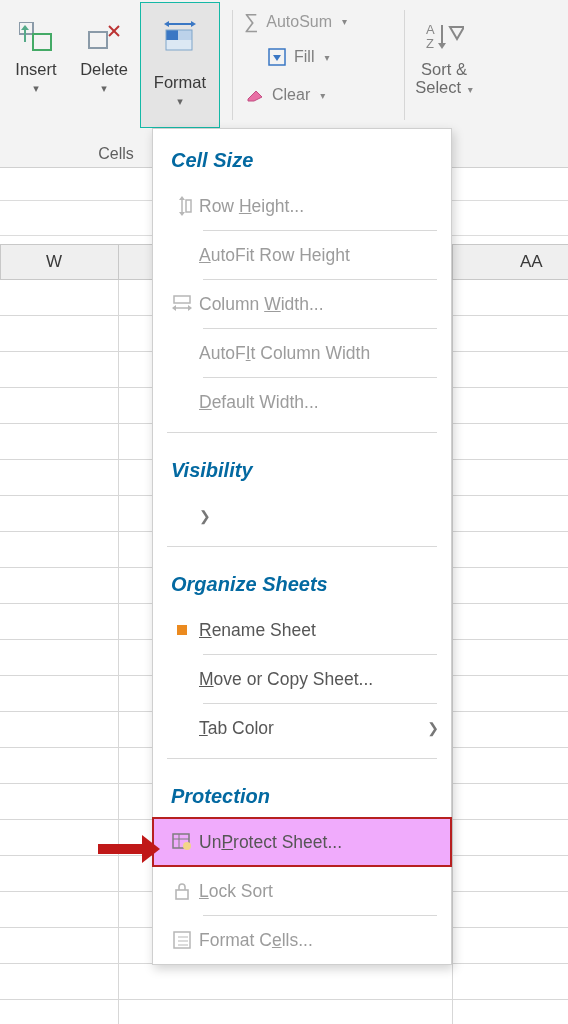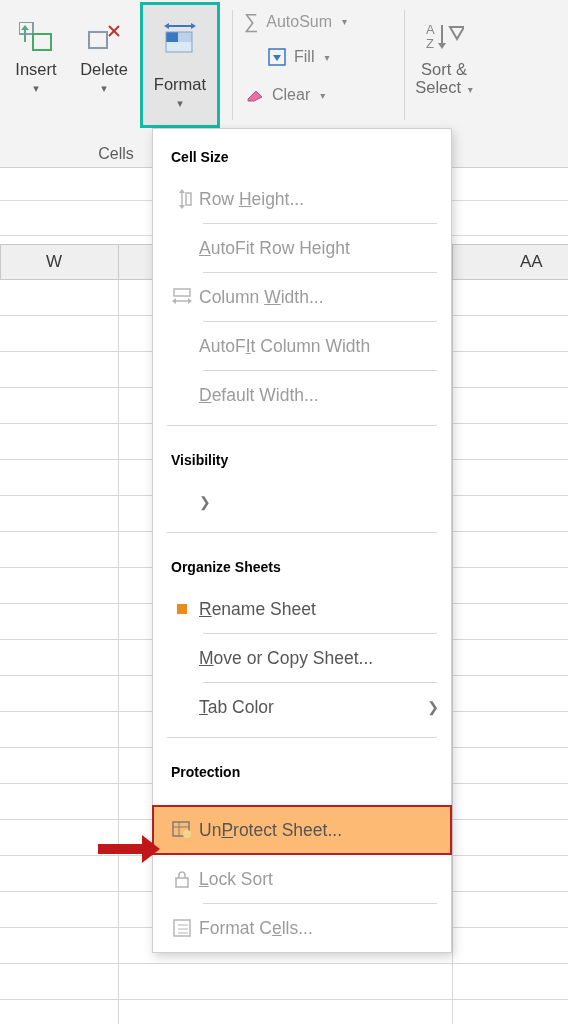--- a/index.html
+++ b/index.html
@@ -8,21 +8,21 @@
   
   .ribbon { background: #f3f3f3; height: 168px; position: relative; border-bottom: 1px solid #d0d0d0; }
   .ribbon-inner { position: relative; height: 130px; }
   .rb-btn { position: absolute; text-align: center; color: #3a3a3a; }
   .rb-btn .lbl { font-size: 16.5px; display: block; line-height: 1.1; }
   .caret { font-size: 11px; color: #666; display: block; margin-top: 4px; }
   .rb-icon-slot { height: 46px; display: flex; align-items: center; justify-content: center; }
 
   #btn-insert { left: 8px;  top: 14px; width: 56px; }
   #btn-delete { left: 74px; top: 14px; width: 60px; }
-  #btn-format { left: 140px; top: 2px; width: 80px; height: 126px; background: #e4e4e4; border: 3px solid #14b8a6; padding-top: 12px; }
+  #btn-format { left: 140px; top: 2px; width: 80px; height: 126px; background: #e4e4e4; border: 1px solid #14b8a6; padding-top: 12px; }
   #btn-format .rb-icon-slot { height: 46px; }
   #btn-format .lbl { margin-top: 12px; }
 
   .v-divider { position: absolute; top: 10px; height: 110px; width: 1px; background: #d6d6d6; }
   #d1 { left: 232px; }
   #d2 { left: 404px; }
 
   .small-row { position: absolute; left: 244px; display: flex; align-items: center; gap: 8px; color: #7e7e7e; font-size: 16px; }
   #row-sum   { top: 10px; }
   #row-fill  { top: 48px; margin-left: 24px; }
@@ -43,29 +43,29 @@
   
   .f-bar { position: absolute; top: 200px; left: 0; right: 0; height: 36px; background: #fff; border-top: 1px solid #dcdcdc; border-bottom: 1px solid #dcdcdc; }
 
   
   .grid { position: absolute; top: 280px; left: 0; right: 0; bottom: 0; }
   .grid .row { height: 36px; border-bottom: 1px solid #d7d7d7; position: relative; }
   .grid .row .vsep { position: absolute; top: 0; bottom: 0; width: 1px; background: #d7d7d7; }
 
   
   .menu { position: absolute; left: 152px; top: 128px; width: 300px; background: #fff; border: 1px solid #cfcfcf; box-shadow: 2px 4px 10px rgba(0,0,0,0.18); z-index: 10; }
-  .menu-section-title { font-weight: 600; font-size: 14px; padding: 20px 18px 10px 18px; color: #000000; }
+  .menu-section-title { font-weight: 600; font-size: 20px; padding: 20px 18px 10px 18px; color: #0369a1; font-style: italic; }
   .menu-item { display: flex; align-items: center; height: 48px; padding: 0 12px 0 12px; color: #565656; font-size: 17.5px; position: relative; }
   .menu-item.disabled { color: #9c9c9c; }
   .mi-icon { width: 34px; display: flex; align-items: center; justify-content: center; }
   .mi-label { flex: 1; }
   .mi-arrow { color: #777; font-size: 14px; }
   .menu .inner-hr { height: 1px; background: #d8d8d8; margin-left: 50px; margin-right: 14px; }
   .menu .full-hr  { height: 1px; background: #d8d8d8; margin: 6px 14px; }
-  .highlight { background: #fdba74; outline: 2px solid #b72020; outline-offset: -1px; margin-top: 16px; }
+  .highlight { background: #f0abfc; outline: 2px solid #b72020; outline-offset: -1px; }
   .orange-dot { width: 10px; height: 10px; background: #eb8a1f; }
   .u { text-decoration: underline; }
 
   
   #arrow { position: absolute; top: 844px; left: 98px; z-index: 20; }
   #arrow .shaft { width: 44px; height: 10px; background: #c01818; }
   #arrow .head  { width: 0; height: 0; border-top: 14px solid transparent; border-bottom: 14px solid transparent; border-left: 18px solid #c01818; position: absolute; left: 44px; top: -9px; }
 
   
   svg { display: block; }

